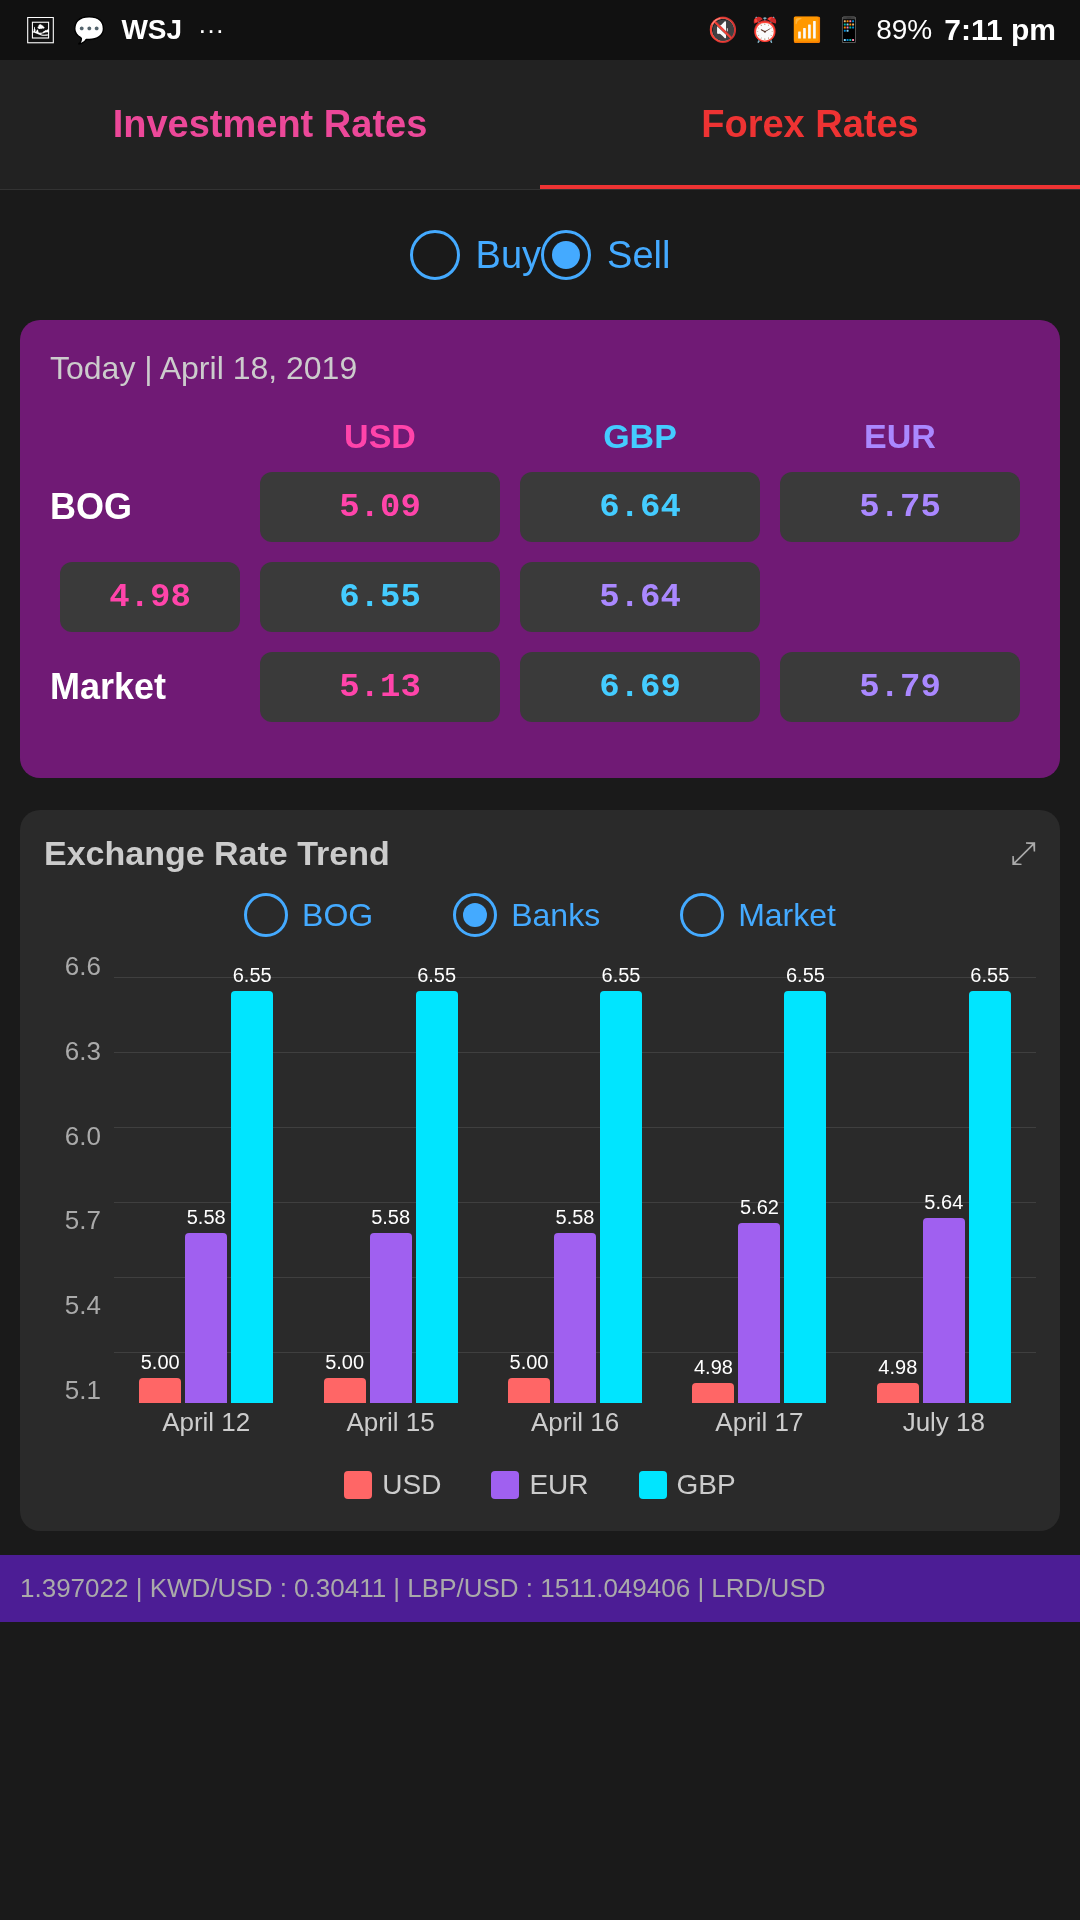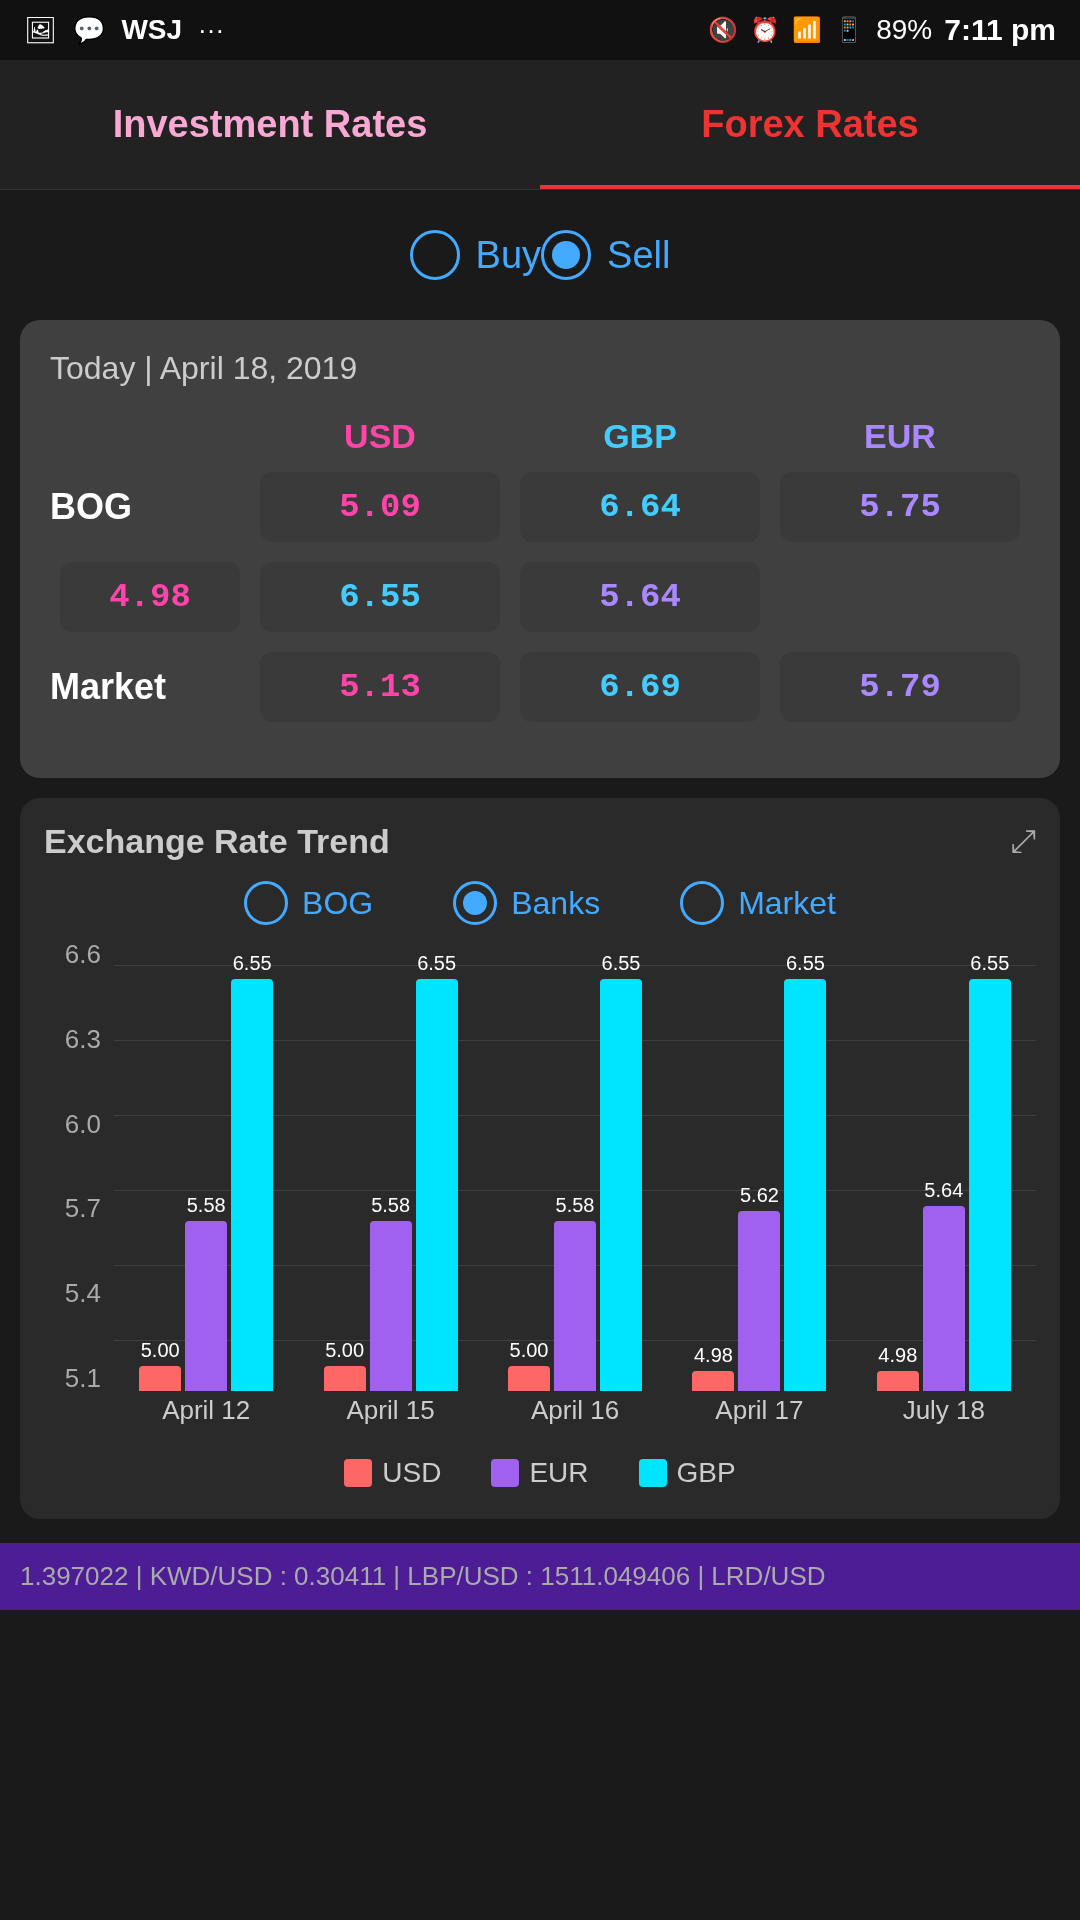--- a/index.html
+++ b/index.html
@@ -36,21 +36,21 @@
       border-bottom: 1px solid #333;
     }
     .tab {
       flex: 1;
       display: flex;
       align-items: center;
       justify-content: center;
       height: 100%;
       font-size: 38px;
       font-weight: bold;
-      color: #f9a8d4;
+      color: #ec4899;
       position: relative;
     }
     .tab.active {
       color: #e33;
     }
     .tab.active::after {
       content: '';
       position: absolute;
       bottom: 0;
       left: 0;
@@ -85,23 +85,23 @@
     }
     .radio-inner {
       width: 28px;
       height: 28px;
       border-radius: 50%;
       background: #4af;
     }
 
     
     .card {
-      background: #404040;
+      background: #701a75;
       border-radius: 20px;
-      margin: 10px 20px 20px;
+      margin: 10px 20px 32px;
       padding: 30px 30px 36px;
     }
     .card-date {
       font-size: 32px;
       color: #ccc;
       margin-bottom: 30px;
     }
 
     
     .rates-table {

